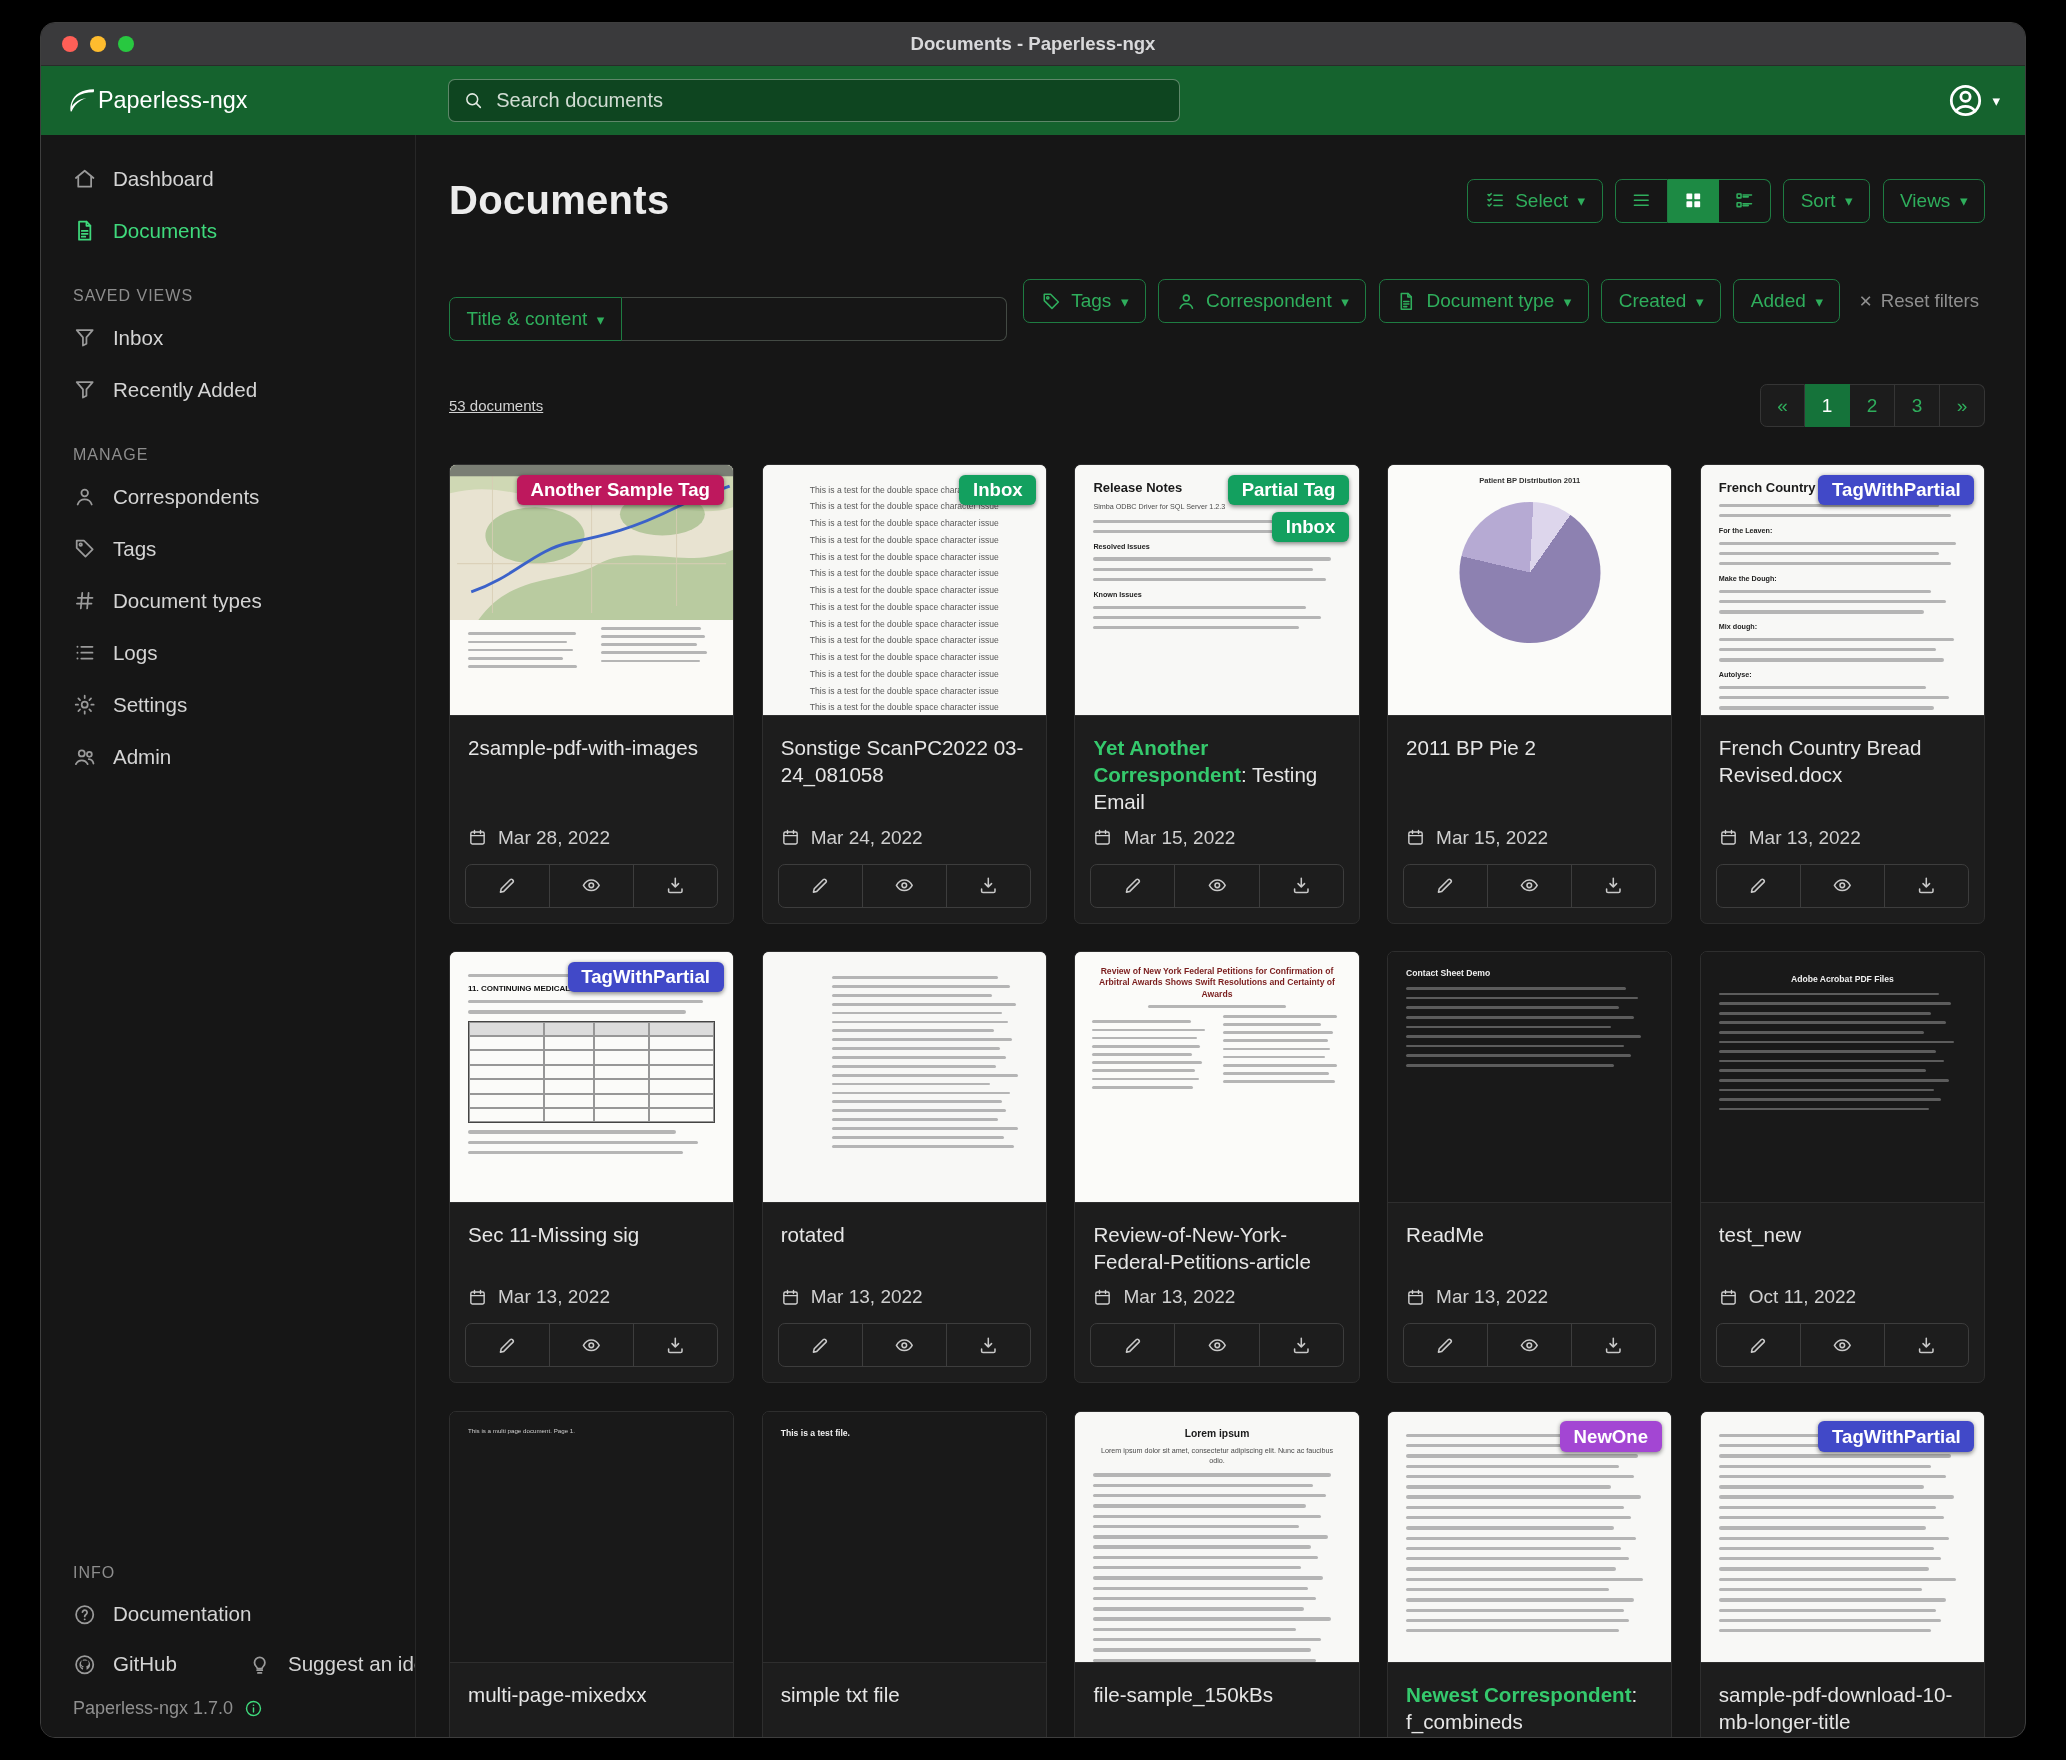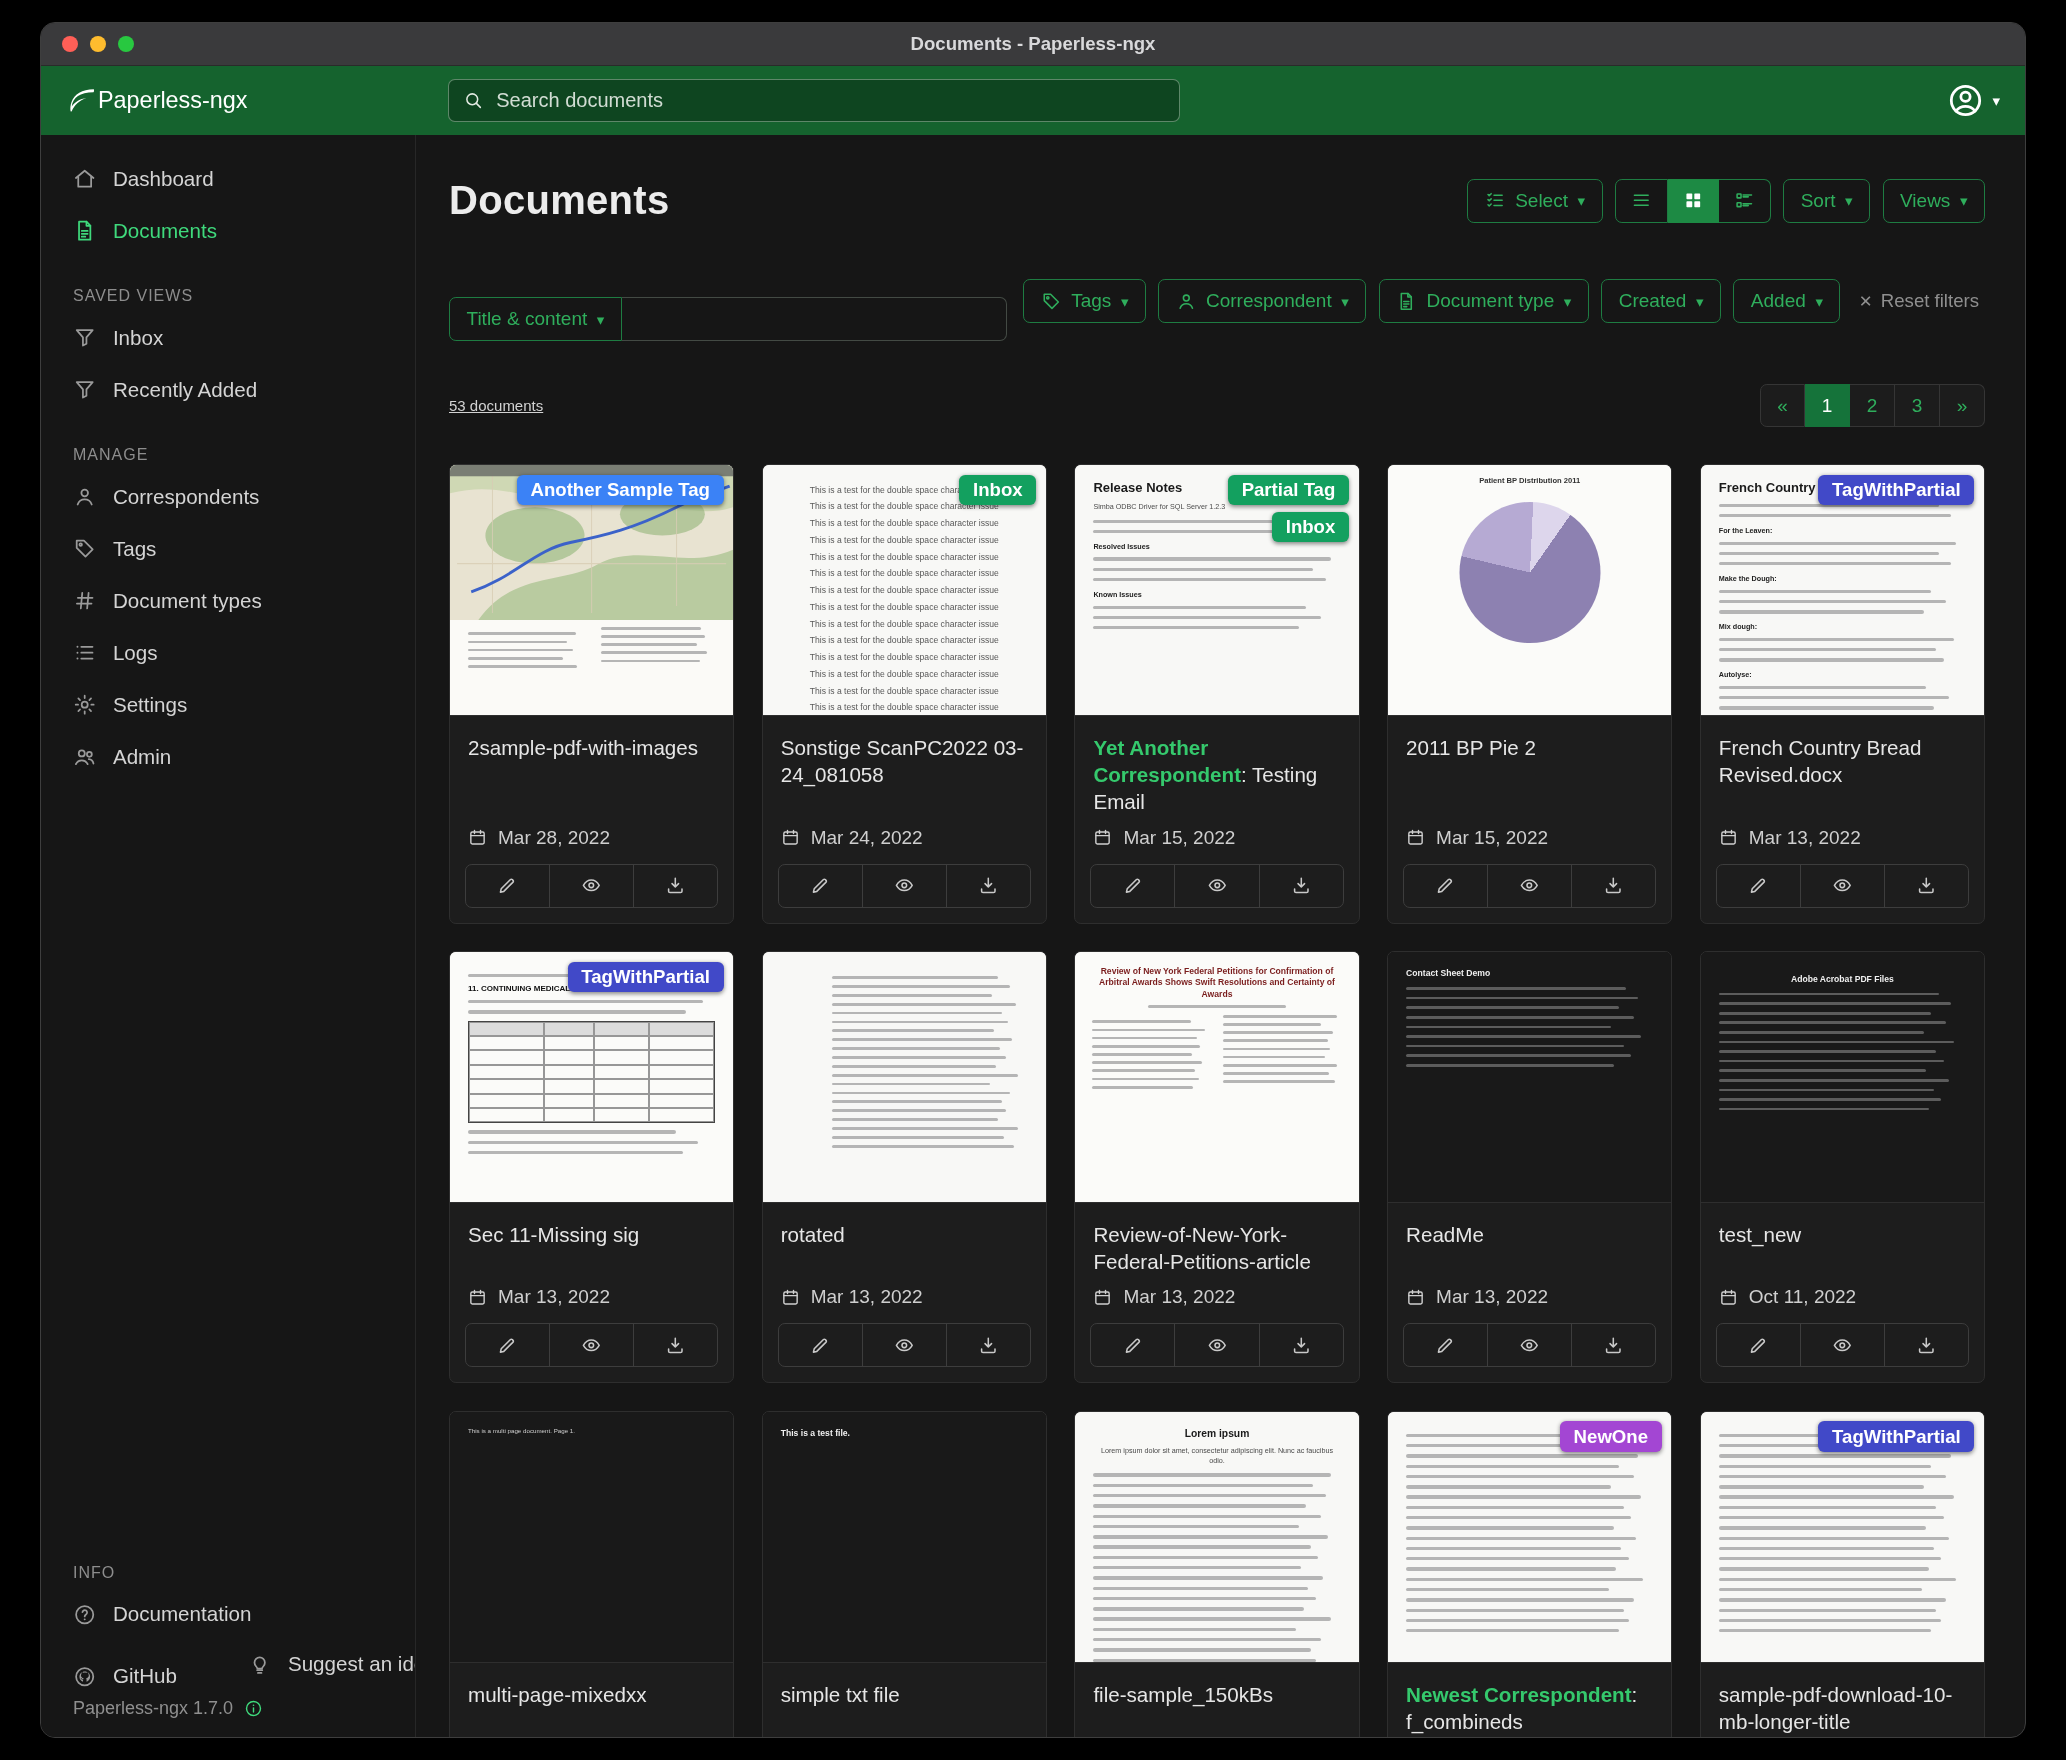--- a/index.html
+++ b/index.html
@@ -43,21 +43,21 @@
   .side-item { height:52px; flex:none; display:flex; align-items:center; gap:16.5px;
     padding:0 13.7px 0 32px; color:#d4d4d4; font-size:20.6px; cursor:pointer; white-space:nowrap; }
   .side-item .ic { width:23.4px; height:23.4px; color:#9a9a9a; flex:none; }
   .side-item.active { color:#3fd97c; }
   .side-item.active .ic { color:#3fd97c; }
   .side-head { margin:30px 0 6.9px; padding:0 32px; font-size:16px; color:#8d8d8d;
     letter-spacing:1px; }
   .side-spacer { flex:1; }
   .info-pair { display:flex; align-items:center; }
   .info-pair .side-item { height:48px; }
-  .info-pair .side-item:first-child { flex:none; width:175px;align-items:flex-end; }
+  .info-pair .side-item:first-child { flex:none; width:175px; }
   .version-row { margin-top:9.6px; padding:0 0 0 32px; display:flex; align-items:center; gap:11px;
     color:#8f8f8f; font-size:18px; }
   .version-row .ic { width:19px; height:19px; color:#3fd97c; cursor:pointer; }
 
   
   .content { flex:1; min-width:0; padding:43px 40px 0 33px; display:flex; flex-direction:column;
     overflow:hidden; }
   .content-head { display:flex; align-items:center; flex:none; }
   h1.page-title { margin:0; font-size:40px; font-weight:700; color:#ececec; letter-spacing:0.3px; }
   .head-controls { margin-left:auto; display:flex; align-items:center; gap:12.4px; }
@@ -435,21 +435,21 @@
                 <div class="ln" style="width:92%"></div>
                 <div class="ln" style="width:83%"></div>
                 <div class="ln" style="width:95%"></div>
                 <div class="ln" style="width:88%"></div>
                 <div class="ln" style="width:91%"></div>
                 <div class="ln" style="width:84%"></div>
                 <div class="ln" style="width:93%"></div>
                 <div class="ln" style="width:87%"></div>
               </div>
       <div class="tagstack">
-                <span class="tagpill" style="background: #3b82f6;">Another Sample Tag</span>
+                <span class="tagpill" style="background: #be185d;">Another Sample Tag</span>
               </div>
     </div>
     <div class="card-body">
       <div class="card-title">2sample-pdf-with-images</div>
     <div class="card-date">
                 <span class="ic"><svg viewBox="0 0 24 24" width="100%" height="100%" fill="none" stroke="currentColor" stroke-width="1.8" stroke-linecap="round" stroke-linejoin="round">
                     <rect x="3.6" y="5" width="16.8" height="15.2" rx="1.8"></rect>
                     <path d="M3.6 9.6h16.8M8.2 3v4M15.8 3v4"></path>
                   </svg></span>
                 <span class="dtxt">Mar 28, 2022</span>

